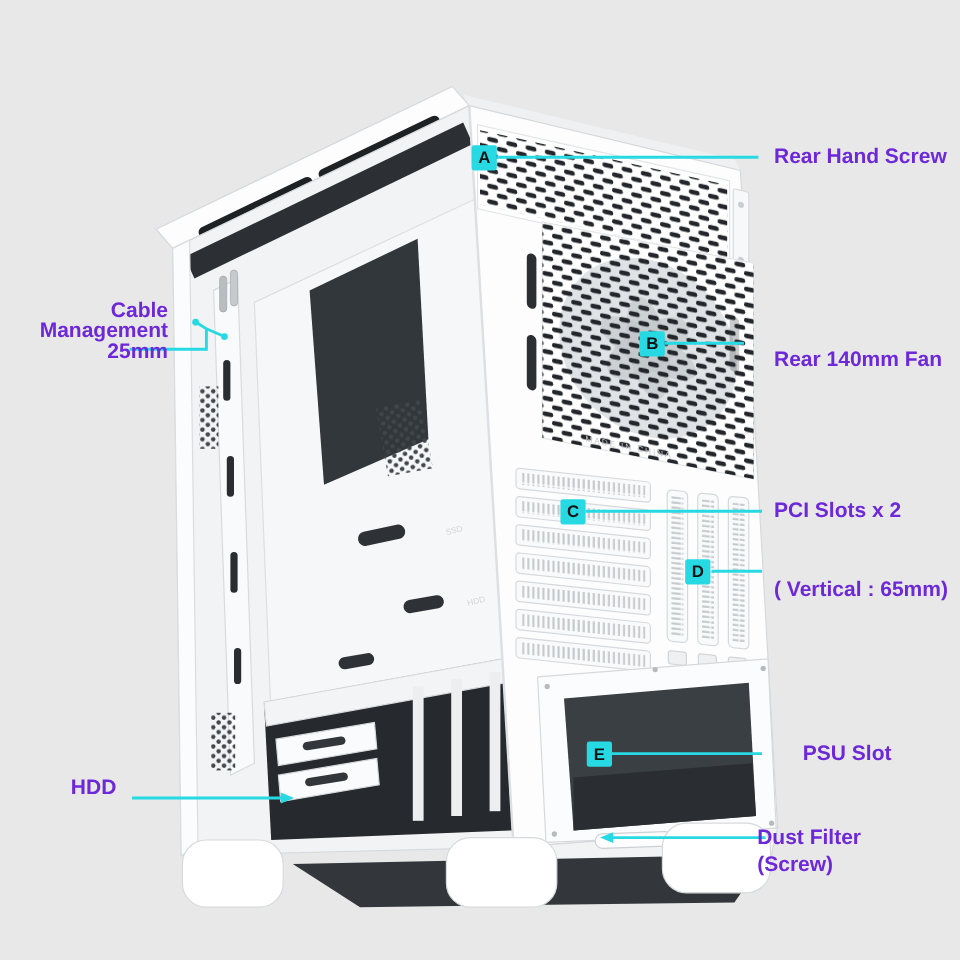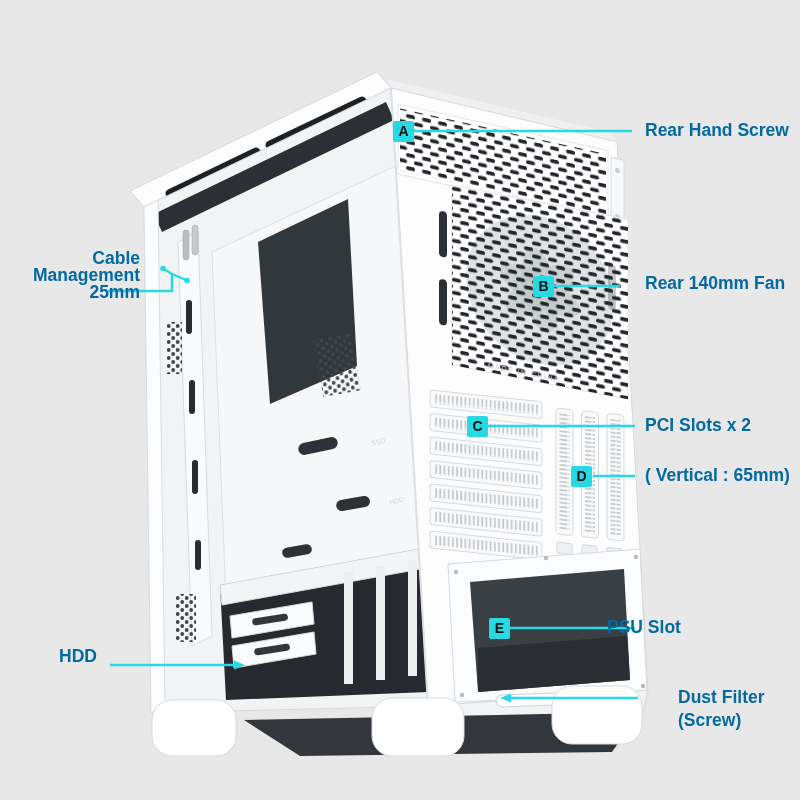--- a/index.html
+++ b/index.html
@@ -9,24 +9,24 @@
     font-family:"Liberation Sans",sans-serif;
   }
   .stage svg{position:absolute;left:0;top:0;}
   .badge{
     position:absolute;width:21px;height:21px;
     background:#27d9e3;color:#101314;
     font:700 14px/21px "Liberation Sans",sans-serif;
     text-align:center;border-radius:2px;z-index:6;
   }
   .lbl{
-    position:absolute;color:#0369a1;white-space:nowrap;
+    position:absolute;color:#6d28d9;white-space:nowrap;
     font:700 17.5px/20px "Liberation Sans",sans-serif;z-index:6;
   }
-  .lbl.two{line-height:21px;}
+  .lbl.two{line-height:21px;margin-top:16px;}
   .lbl.dust{line-height:23px;}
   .lbl.block{text-align:center;line-height:23px;}
   .lbl.cable{text-align:right;line-height:17px;}
   #case-svg{z-index:1;}
   #ann-svg{z-index:5;}
 </style>
 </head>
 <body>
 
 <div class="stage">
@@ -210,23 +210,23 @@
   <div class="lbl two" style="left:645px;top:273px">
     <div>Rear 140mm Fan</div>
   </div>
 
   <div class="lbl" style="left:645px;top:415px">PCI Slots x 2</div>
 
   <div class="lbl two" style="left:645px;top:465px">
     <div>( Vertical : 65mm)</div>
   </div>
 
-  <div class="lbl" style="left:607px;top:617px">PSU Slot</div>
-
-  <div class="lbl dust" style="left:678px;top:686px">
+  <div class="lbl" style="left:669px;top:617px">PSU Slot</div>
+
+  <div class="lbl dust" style="left:631px;top:686px">
     <div>Dust Filter</div>
     <div>(Screw)</div>
   </div>
 
   <div class="lbl block" style="left:18px;top:645px;width:120px">
     <div>HDD</div>
   </div>
 
   <div class="lbl cable" style="left:18px;top:250px;width:122px">
     <div>Cable</div>

